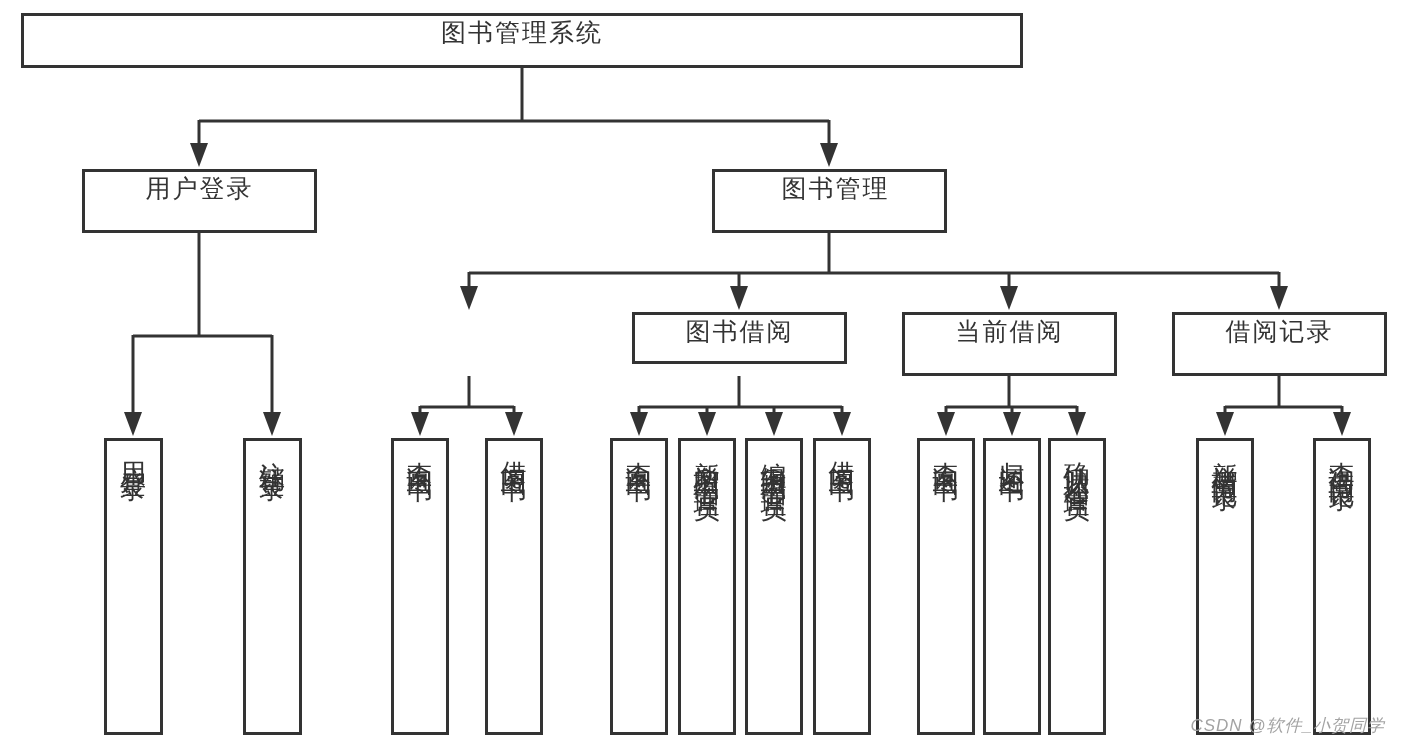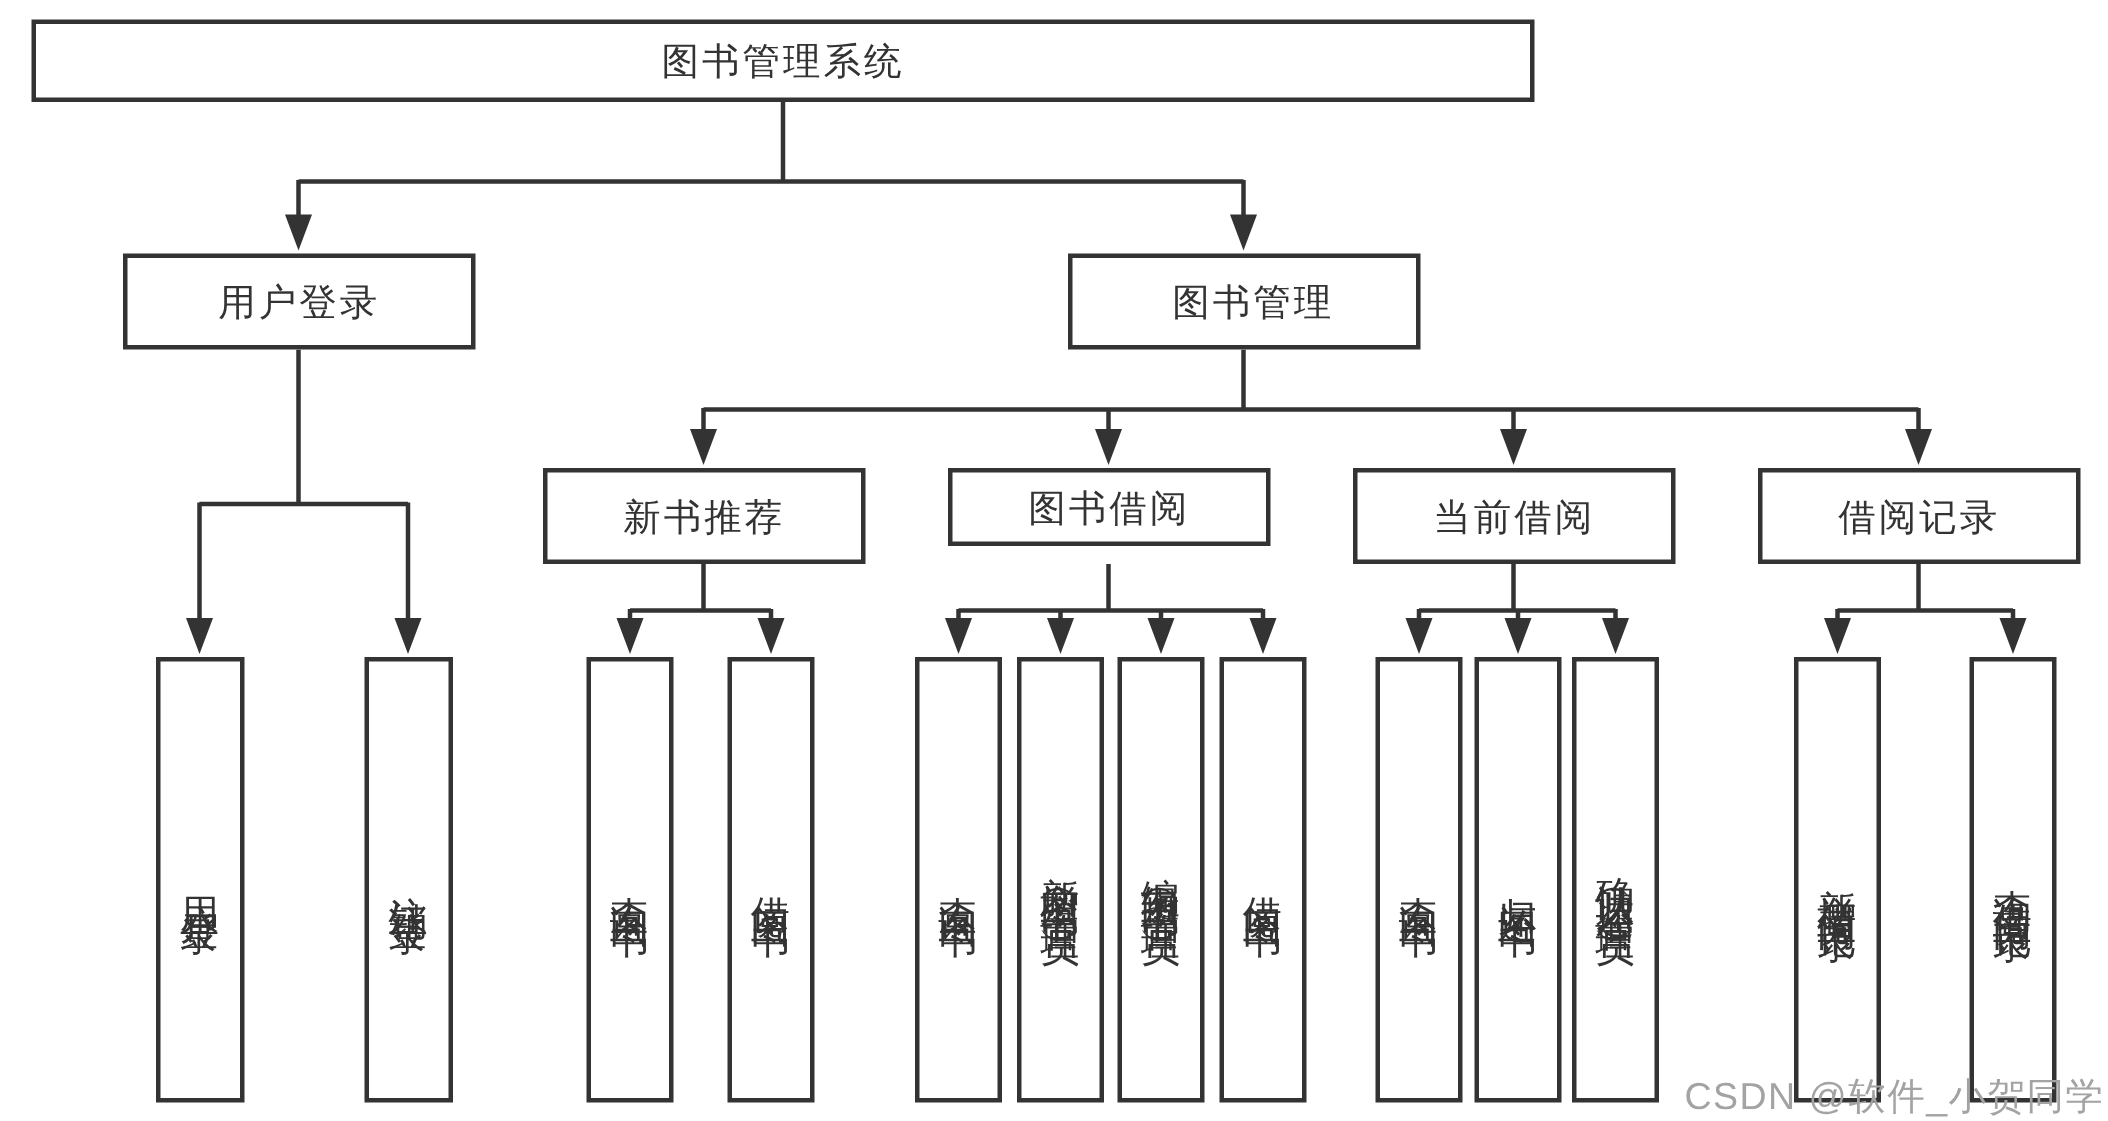--- a/index.html
+++ b/index.html
@@ -31,45 +31,46 @@
   .connector-svg .arrow {
     fill: var(--line);
     stroke: none;
   }
   .node {
     position: absolute;
     border: 3px solid var(--line);
     background: var(--background);
     color: var(--text);
     display: flex;
-    align-items: center;
+    align-items: flex-start;
     justify-content: center;
   }
   .h-node {
     font-size: 25px;
     letter-spacing: 2px;
     white-space: nowrap;
   }
   .v-node .v-label {
     writing-mode: vertical-rl;
     text-orientation: mixed;
     font-size: 26px;
     line-height: 1;
     letter-spacing: 5px;
     white-space: nowrap;
   }
   .watermark {
     position: absolute;
-    right: 2px;
+    right: 20px;
     top: 714px;
-    font-size: 25px;
+    font-size: 17px;
     color: var(--watermark);
     letter-spacing: 1px;
     z-index: 5;
     white-space: nowrap;
+    font-style: italic;
   }
 </style>
 </head>
 <body>
 
 <div class="canvas">
 
   <svg class="connector-svg" viewBox="0 0 1405 747" xmlns="http://www.w3.org/2000/svg">
     <g>
 
@@ -140,23 +141,20 @@
     <span>图书管理系统</span>
   </div>
 
   <div class="node h-node" style="left:82px;top:169px;width:235px;height:64px;">
     <span>用户登录</span>
   </div>
   <div class="node h-node" style="left:712px;top:169px;width:235px;height:64px;padding-left:12px;">
     <span>图书管理</span>
   </div>
 
-  <div class="node h-node" style="left:362px;top:312px;width:215px;height:64px;">
-    <span>新书推荐</span>
-  </div>
   <div class="node h-node" style="left:632px;top:312px;width:215px;height:52px;">
     <span>图书借阅</span>
   </div>
   <div class="node h-node" style="left:1172px;top:312px;width:215px;height:64px;">
     <span>借阅记录</span>
   </div>
   <div class="node h-node" style="left:902px;top:312px;width:215px;height:64px;">
     <span>当前借阅</span>
   </div>
 

